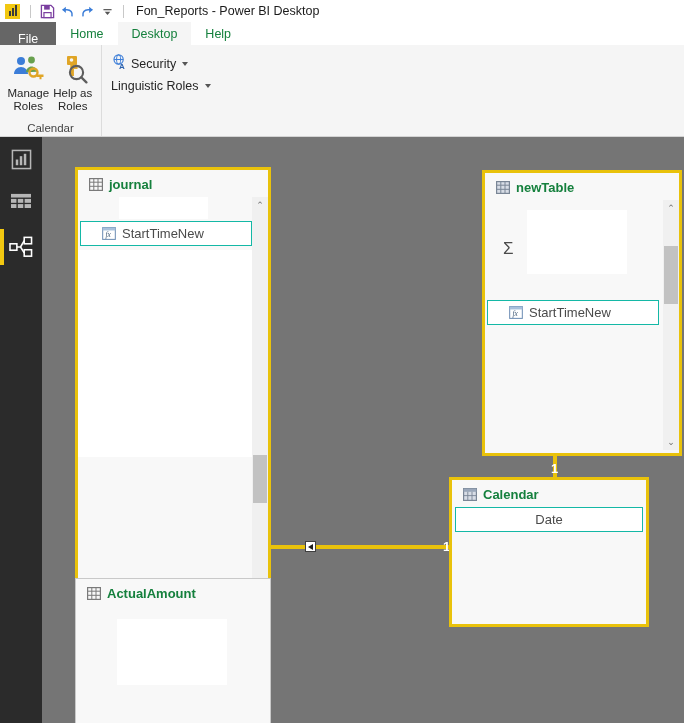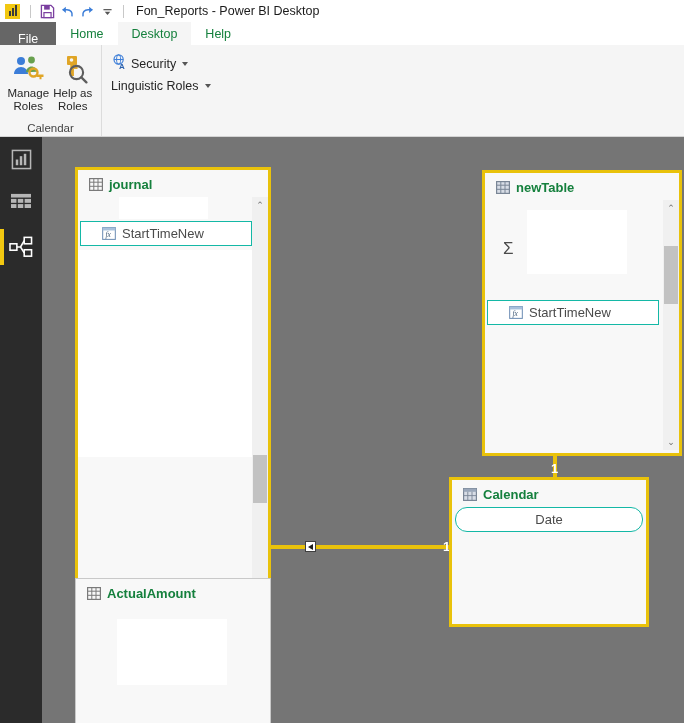--- a/index.html
+++ b/index.html
@@ -565,21 +565,21 @@
     <div class="tcard sel" style="left:407px; top:340px; width:200px; height:150px;">
       <div class="tcard-head">
         <svg width="14" height="13" viewBox="0 0 14 13" aria-hidden="true">
           <rect x="0.6" y="0.6" width="12.8" height="11.8" fill="#d8dde6" stroke="#7a8696" stroke-width="1.2"></rect>
           <rect x="0.6" y="0.6" width="12.8" height="3.2" fill="#9aa7ba"></rect>
           <path d="M0.6 7.6h12.8M4.8 3.8v8.6M9 3.8v8.6" stroke="#7a8696" stroke-width="0.9"></path>
         </svg>
         <span class="tcard-title">Calendar</span>
       </div>
       <div class="tcard-body" style="height:114px;">
-        <div class="field-row boxed centered" style="margin:0 3px; height:25px;border-radius:12px;">
+        <div class="field-row boxed centered" style="margin:0 3px; height:25px;">
           <span>Date</span>
         </div>
       </div>
     </div>
 
     <div class="tcard" style="left:33px; top:441px; width:196px; height:150px;">
       <div class="tcard-head">
         <svg width="14" height="13" viewBox="0 0 14 13" aria-hidden="true">
           <rect x="0.6" y="0.6" width="12.8" height="11.8" fill="none" stroke="#7a7a7a" stroke-width="1.2"></rect>
           <path d="M0.6 4.2h12.8M0.6 8.3h12.8M4.8 0.6v11.8M9 0.6v11.8" stroke="#7a7a7a" stroke-width="1"></path>

